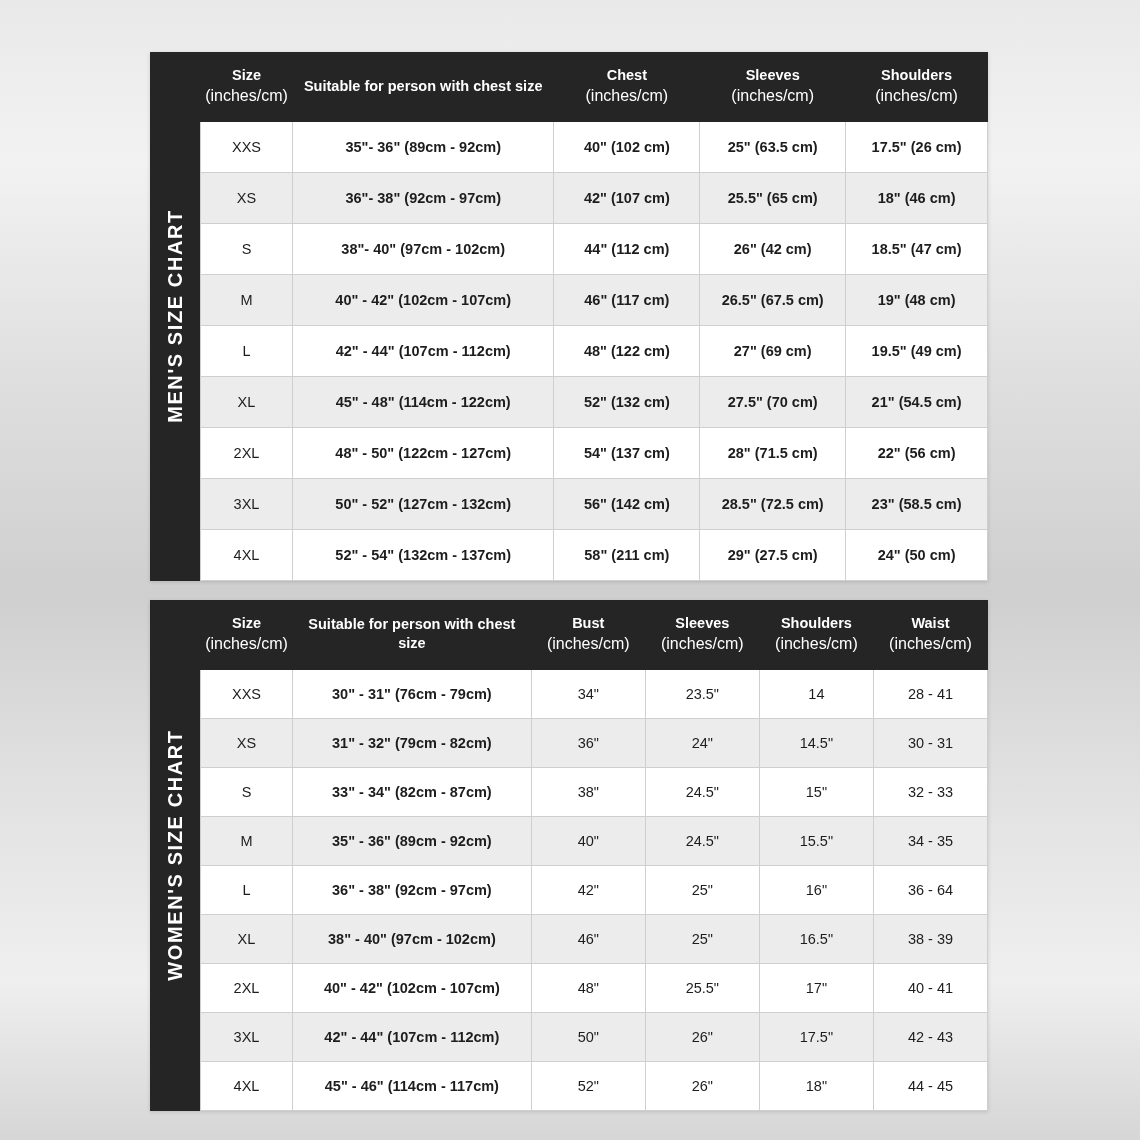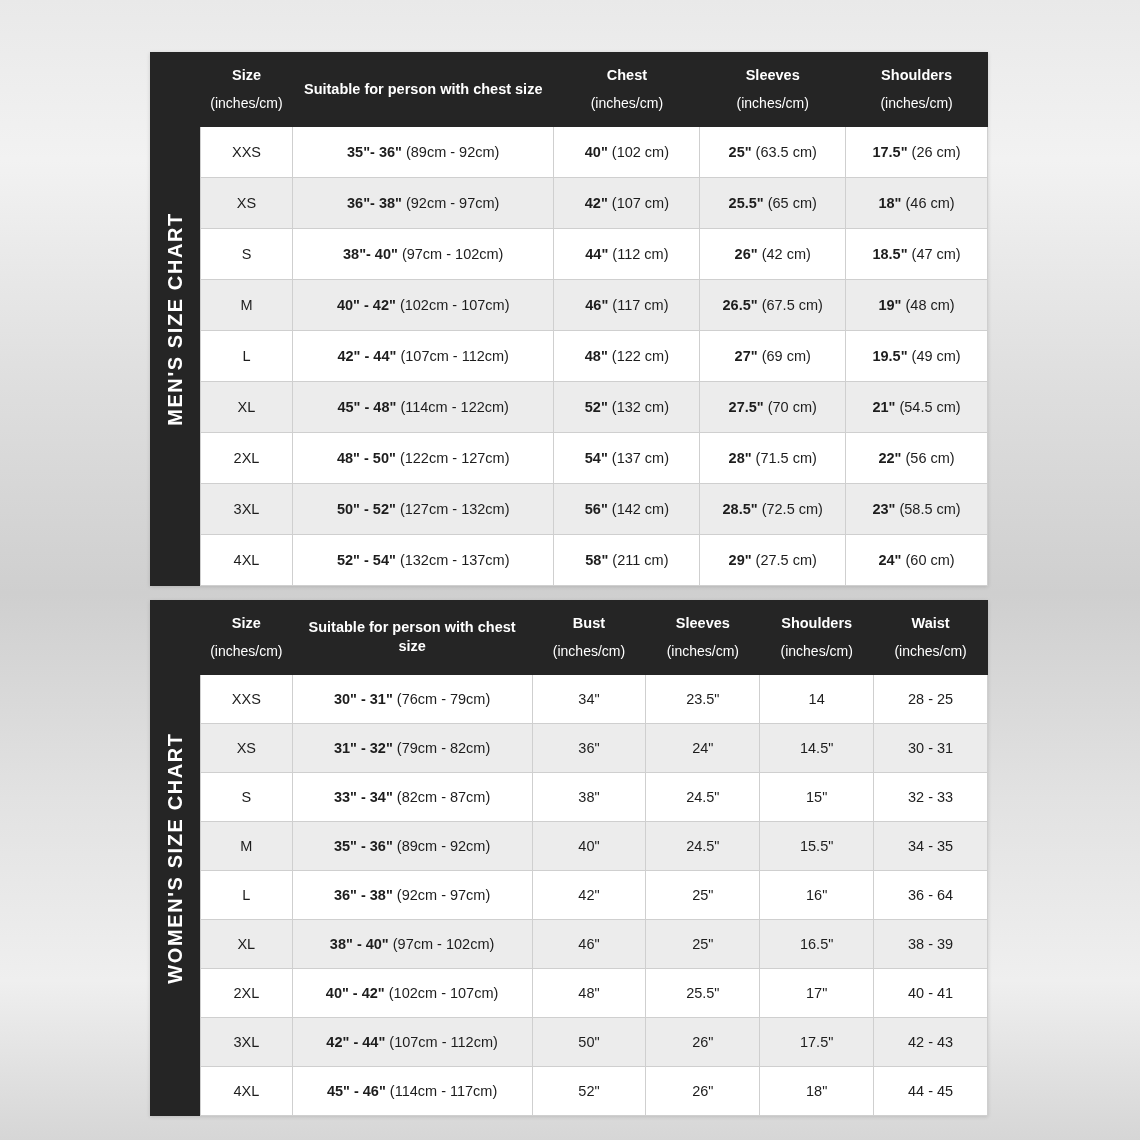--- a/index.html
+++ b/index.html
@@ -80,44 +80,44 @@
     background: #252525;
     color: #ffffff;
     border: 1px solid #252525;
     font-size: 14.5px;
     font-weight: bold;
     padding: 13px 4px 14px;
     line-height: 1.3;
   }
   table.size-table thead th .unit {
     display: block;
-    font-size: 14px;
+    font-size: 16px;
     font-weight: normal;
-    margin-top: 9px;
+    margin-top: 1px;
   }
   table.size-table tbody td {
     font-size: 14.5px;
     padding: 13px 6px;
     height: 24px;
   }
   table.size-table tbody tr:nth-child(even) td {
     background: #ececec;
   }
   table.size-table tbody tr:nth-child(odd) td {
     background: #ffffff;
   }
   .cell-size {
     font-weight: normal;
     font-size: 15px;
   }
   .strong {
     font-weight: bold;
   }
   .light {
-    font-weight: normal;
+    font-weight: bold;
   }
 
   
   #mens-chart col.c0 { width: 92px; }
   #mens-chart col.c1 { width: 262px; }
   #mens-chart col.c2 { width: 146px; }
   #mens-chart col.c3 { width: 146px; }
   #mens-chart col.c4 { width: 142px; }
 
   
@@ -225,21 +225,21 @@
           <td><span class="strong">50" - 52"</span> <span class="light">(127cm - 132cm)</span></td>
           <td><span class="strong">56"</span> <span class="light">(142 cm)</span></td>
           <td><span class="strong">28.5"</span> <span class="light">(72.5 cm)</span></td>
           <td><span class="strong">23"</span> <span class="light">(58.5 cm)</span></td>
         </tr>
         <tr>
           <td class="cell-size">4XL</td>
           <td><span class="strong">52" - 54"</span> <span class="light">(132cm - 137cm)</span></td>
           <td><span class="strong">58"</span> <span class="light">(211 cm)</span></td>
           <td><span class="strong">29"</span> <span class="light">(27.5 cm)</span></td>
-          <td><span class="strong">24"</span> <span class="light">(60 cm)</span></td>
+          <td><span class="strong">24"</span> <span class="light">(50 cm)</span></td>
         </tr>
       </tbody>
     </table>
   </div>
 
   <div class="chart-block" id="womens-chart">
     <div class="side-label">
       <span class="vtext">WOMEN'S SIZE CHART</span>
     </div>
     <table class="size-table">
@@ -278,21 +278,21 @@
           </th>
         </tr>
       </thead>
       <tbody>
         <tr>
           <td class="cell-size">XXS</td>
           <td><span class="strong">30" - 31"</span> <span class="light">(76cm - 79cm)</span></td>
           <td>34"</td>
           <td>23.5"</td>
           <td>14</td>
-          <td>28 - 25</td>
+          <td>28 - 41</td>
         </tr>
         <tr>
           <td class="cell-size">XS</td>
           <td><span class="strong">31" - 32"</span> <span class="light">(79cm - 82cm)</span></td>
           <td>36"</td>
           <td>24"</td>
           <td>14.5"</td>
           <td>30 - 31</td>
         </tr>
         <tr>

